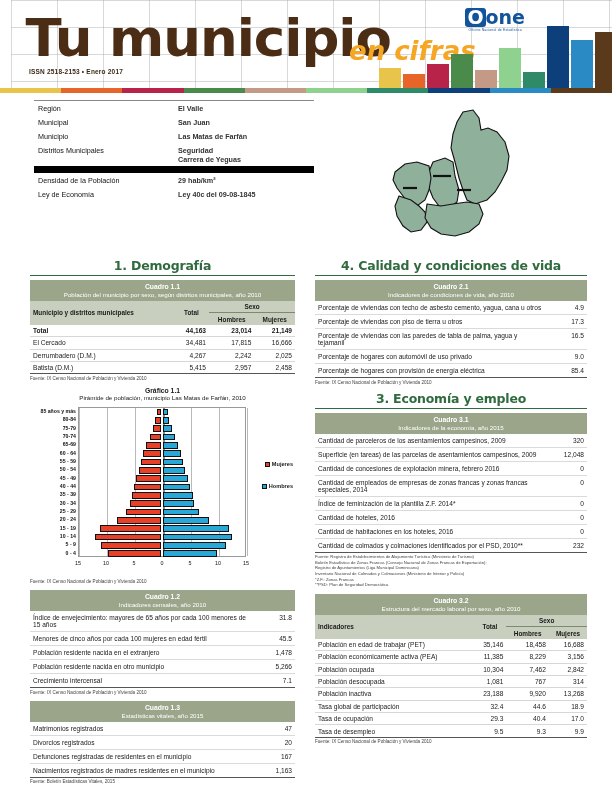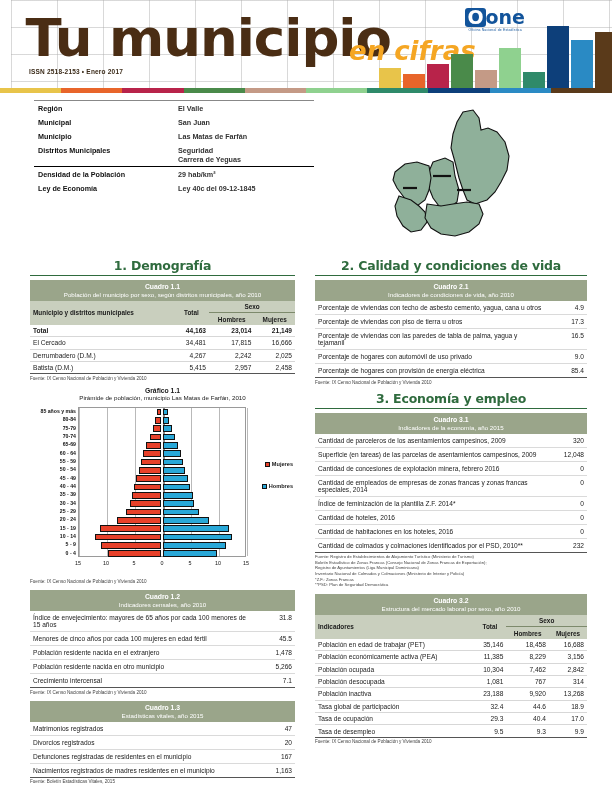--- a/index.html
+++ b/index.html
@@ -79,24 +79,24 @@
   .bars i { display: block; width: 22px; }
 
   
   .strip { display: flex; height: 5px; width: 612px; }
   .strip i { flex: 1 1 0; }
 
   
   .info-wrap { position: absolute; left: 34px; top: 100px; width: 280px; }
   table.info { width: 100%; border-collapse: collapse; font-size: 7.2px; }
   table.info td { padding: 2.5px 0 2.5px 4px; vertical-align: top; }
-  table.info td.k { font-weight: bold; width: 140px; color: #111; }
+  table.info td.k { font-weight: normal; width: 140px; color: #111; }
   table.info td.v { color: #333; font-weight: bold; }
   table.info tr.topline td { border-top: 1px solid #888; }
-  table.info tr.botline td { border-bottom: 1px solid #000000; margin-top: 44px; }
+  table.info tr.botline td { border-bottom: 7px solid #000000; margin-top: 44px; }
   .sub-line { display: block; }
 
   
   .map-box { position: absolute; left: 355px; top: 100px; width: 230px; height: 148px; }
   .map-box svg { width: 100%; height: 100%; }
 
   
   .col-left  { position: absolute; left: 30px;  top: 258px; width: 265px; }
   .col-right { position: absolute; left: 315px; top: 258px; width: 272px; }
 
@@ -221,21 +221,21 @@
           <span class="sub-line">Seguridad</span>
           <span class="sub-line">Carrera de Yeguas</span>
         </td>
       </tr>
       <tr>
         <td class="k">Densidad de la Población</td>
         <td class="v">29 hab/km²</td>
       </tr>
       <tr>
         <td class="k">Ley de Economía</td>
-        <td class="v">Ley 40c del 09-12-1845</td>
+        <td class="v">Ley 40c del 09-08-1845</td>
       </tr>
     </tbody>
   </table>
 </div>
 
 <div class="map-box">
   <svg viewBox="0 0 230 148" xmlns="http://www.w3.org/2000/svg">
     <g id="mapShapes" stroke="#111" stroke-width="1.1" fill="#8fb09a">
       <path d="M108 12 L118 10 L124 18 L126 30 L133 28 L142 32 L150 42 L154 56 L152 70 L146 82 L140 92 L132 100 L120 104 L112 100 L108 90 L104 78 L100 62 L96 48 L98 34 L102 22 Z"></path>
       <path d="M78 62 L90 58 L98 62 L100 76 L104 90 L102 102 L94 108 L84 106 L78 98 L74 88 L72 76 Z"></path>
@@ -468,21 +468,21 @@
           <td>Nacimientos registrados de madres residentes en el municipio</td>
           <td class="num">1,163</td>
         </tr>
       </tbody>
     </table>
   <div class="fuente">Fuente: Boletín Estadísticas Vitales, 2015</div>
 </div>
 
 <div class="col-right">
 
-  <div class="sec-title">2. Calidad y condiciones de vida</div>
+  <div class="sec-title">4. Calidad y condiciones de vida</div>
 
   <div class="cuadro-head">
     <span class="cn">Cuadro 2.1</span>
     <span class="ct">Indicadores de condiciones de vida, año 2010</span>
   </div>
   <table class="ind">
       <tbody id="c21body">
         <tr>
           <td>Porcentaje de viviendas con techo de asbesto cemento, yagua, cana u otros</td>
           <td class="num">4.9</td>

